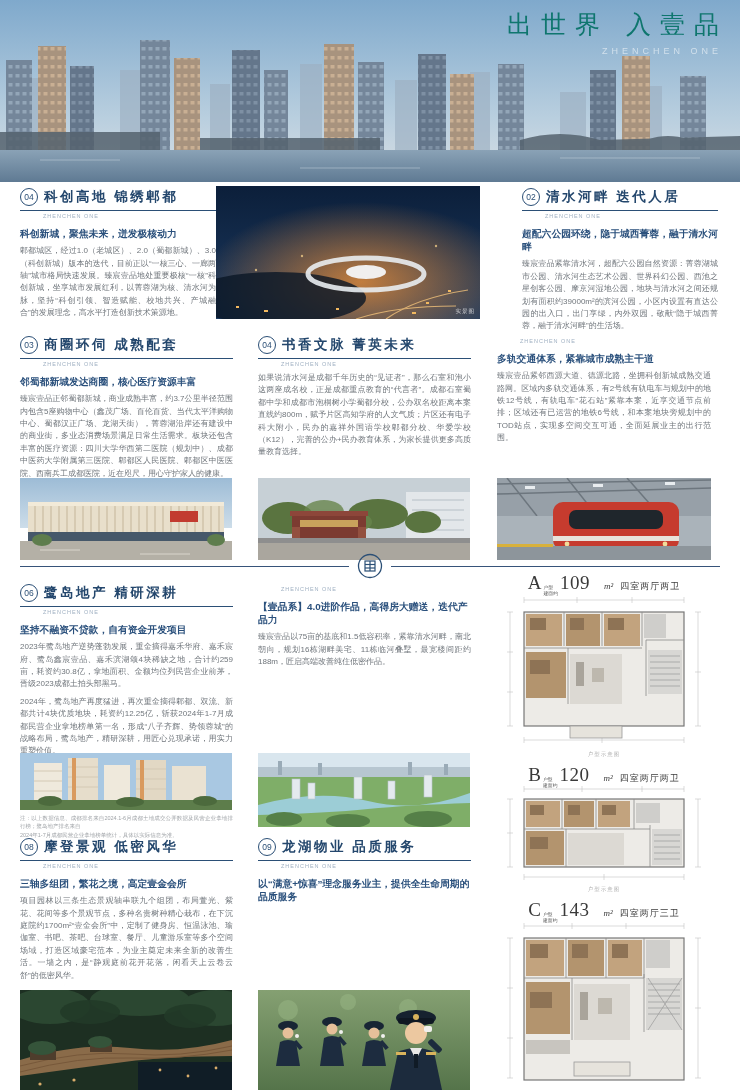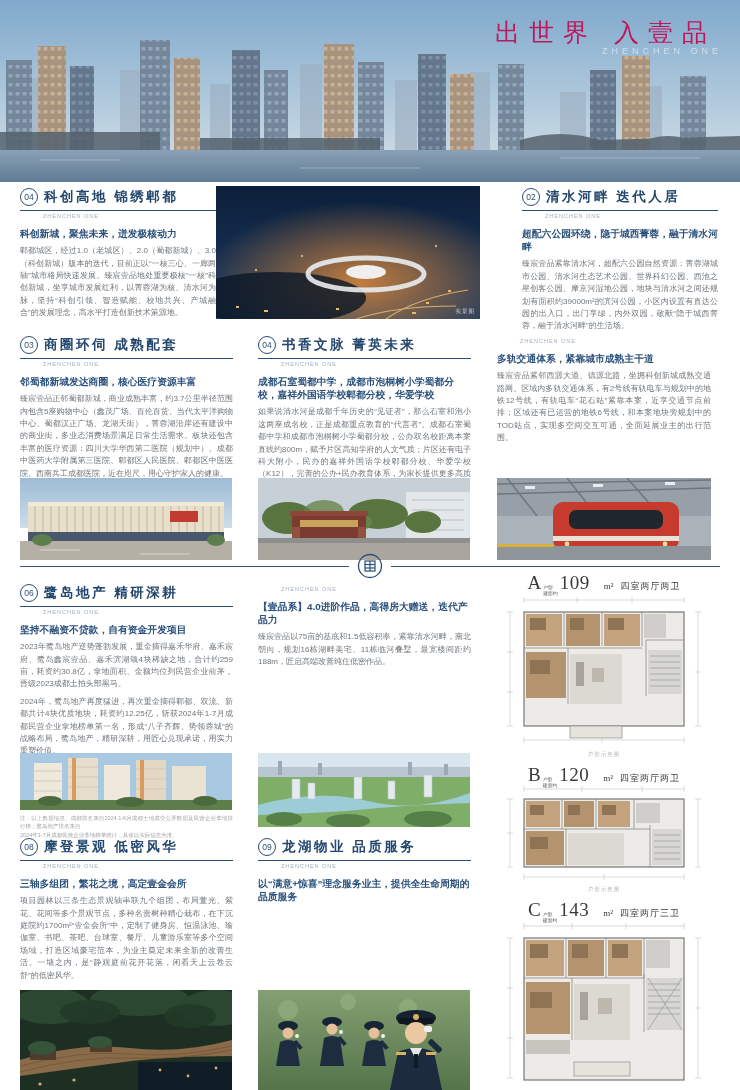--- a/index.html
+++ b/index.html
@@ -3,22 +3,22 @@
 <meta charset="utf-8">
 <style>
   html,body{margin:0;padding:0;}
   body{
     width:740px;height:1090px;position:relative;overflow:hidden;background:#ffffff;
     font-family:"Liberation Sans","DejaVu Sans",sans-serif;
   }
   .abs{position:absolute;}
   
   .hero{left:0;top:0;width:740px;height:182px;overflow:hidden;}
-  .hero-title{position:absolute;right:24px;top:8px;color:#be185d;font-size:25px;
-    letter-spacing:9px;font-family:"DejaVu Serif","Liberation Serif",serif;font-weight:500;margin-top:8px;}
+  .hero-title{position:absolute;right:12px;top:8px;color:#0f766e;font-size:25px;
+    letter-spacing:9px;font-family:"DejaVu Serif","Liberation Serif",serif;font-weight:500;}
   .hero-sub{position:absolute;right:18px;top:46px;color:rgba(255,255,255,.55);
     font-size:9px;letter-spacing:4px;}
   
   .sec-head{display:flex;align-items:center;gap:6px;border-bottom:1.8px solid #2b4f76;padding-bottom:4px;}
   .num{flex:0 0 auto;width:16px;height:16px;border:1px solid #2b4f76;border-radius:50%;
     color:#2b4f76;font-size:8.5px;display:flex;align-items:center;justify-content:center;}
   .sec-title{font-size:13.5px;font-weight:bold;color:#24476d;letter-spacing:2.5px;white-space:nowrap;}
   .pinyin{font-size:5.5px;color:#9fb0c2;letter-spacing:1px;margin:2px 0 0 23px;}
   .heading{font-size:9.8px;font-weight:bold;color:#2a507c;margin-top:8px;line-height:1.35;}
   .bodytxt{font-size:8px;color:#70767c;line-height:1.55;margin-top:5px;text-align:justify;}
@@ -30,21 +30,21 @@
   .divider{left:20px;top:552px;width:700px;height:28px;display:flex;align-items:center;}
   .divider .line{flex:1;height:0;border-top:1px solid #37547a;}
   .seal{width:26px;height:26px;margin:0 8px;flex:0 0 auto;}
   
   .fp-title{display:flex;align-items:baseline;justify-content:center;color:#3a3a3a;
     font-family:"Liberation Serif","DejaVu Serif",serif;}
   .fp-label{font-size:19px;}
   .fp-prefix{display:inline-flex;flex-direction:column;font-size:4.8px;line-height:1.15;
     color:#555;margin:0 2px;font-family:"Liberation Sans",sans-serif;}
   .fp-area{font-size:19px;letter-spacing:.5px;}
-  .fp-unit{font-size:9px;margin-left:14px;}
+  .fp-unit{font-size:9px;margin-left:14px;font-style:italic;}
   .fp-desc{font-size:9px;font-family:Liberation Mono, monospace;color:#3d3d3d;margin-left:7px;letter-spacing:1px;}
   .fp-caption{font-size:5.5px;color:#b0b0b0;text-align:center;letter-spacing:1px;}
 </style>
 </head>
 <body>
 
 <div class="abs hero">
   <svg width="740" height="182" viewBox="0 0 740 182">
     <defs>
       <linearGradient id="sky" x1="0" y1="0" x2="0" y2="1">
@@ -213,21 +213,20 @@
       </g>
   </svg>
 </div>
 
 <div class="abs" style="left:258px;top:336px;width:213px">
   <div class="sec-head">
     <span class="num">04</span>
     <span class="sec-title">书香文脉 菁英未来</span>
   </div>
   <div class="pinyin">ZHENCHEN ONE</div>
-  <div class="heading">成都石室蜀都中学，成都市泡桐树小学蜀都分校，嘉祥外国语学校郫都分校，华爱学校</div>
   <div class="bodytxt">如果说清水河是成都千年历史的“见证者”，那么石室和泡小这两座成名校，正是成都重点教育的“代言者”。成都石室蜀都中学和成都市泡桐树小学蜀都分校，公办双名校距离本案直线约800m，赋予片区高知学府的人文气质；片区还有电子科大附小，民办的嘉祥外国语学校郫都分校、华爱学校（K12），完善的公办+民办教育体系，为家长提供更多高质量教育选择。</div>
 </div>
 
 <div class="abs photo" style="left:258px;top:478px;width:212px;height:82px">
   <svg width="212" height="82" viewBox="0 0 212 82">
     <rect width="212" height="82" fill="#c7d0d6"></rect>
     <rect x="148" y="14" width="64" height="48" fill="#e3e7ea"></rect>
     <g stroke="#b6bfc6" stroke-width="1">
       <line x1="154" y1="22" x2="206" y2="22"></line>
         <line x1="154" y1="32" x2="206" y2="32"></line>

